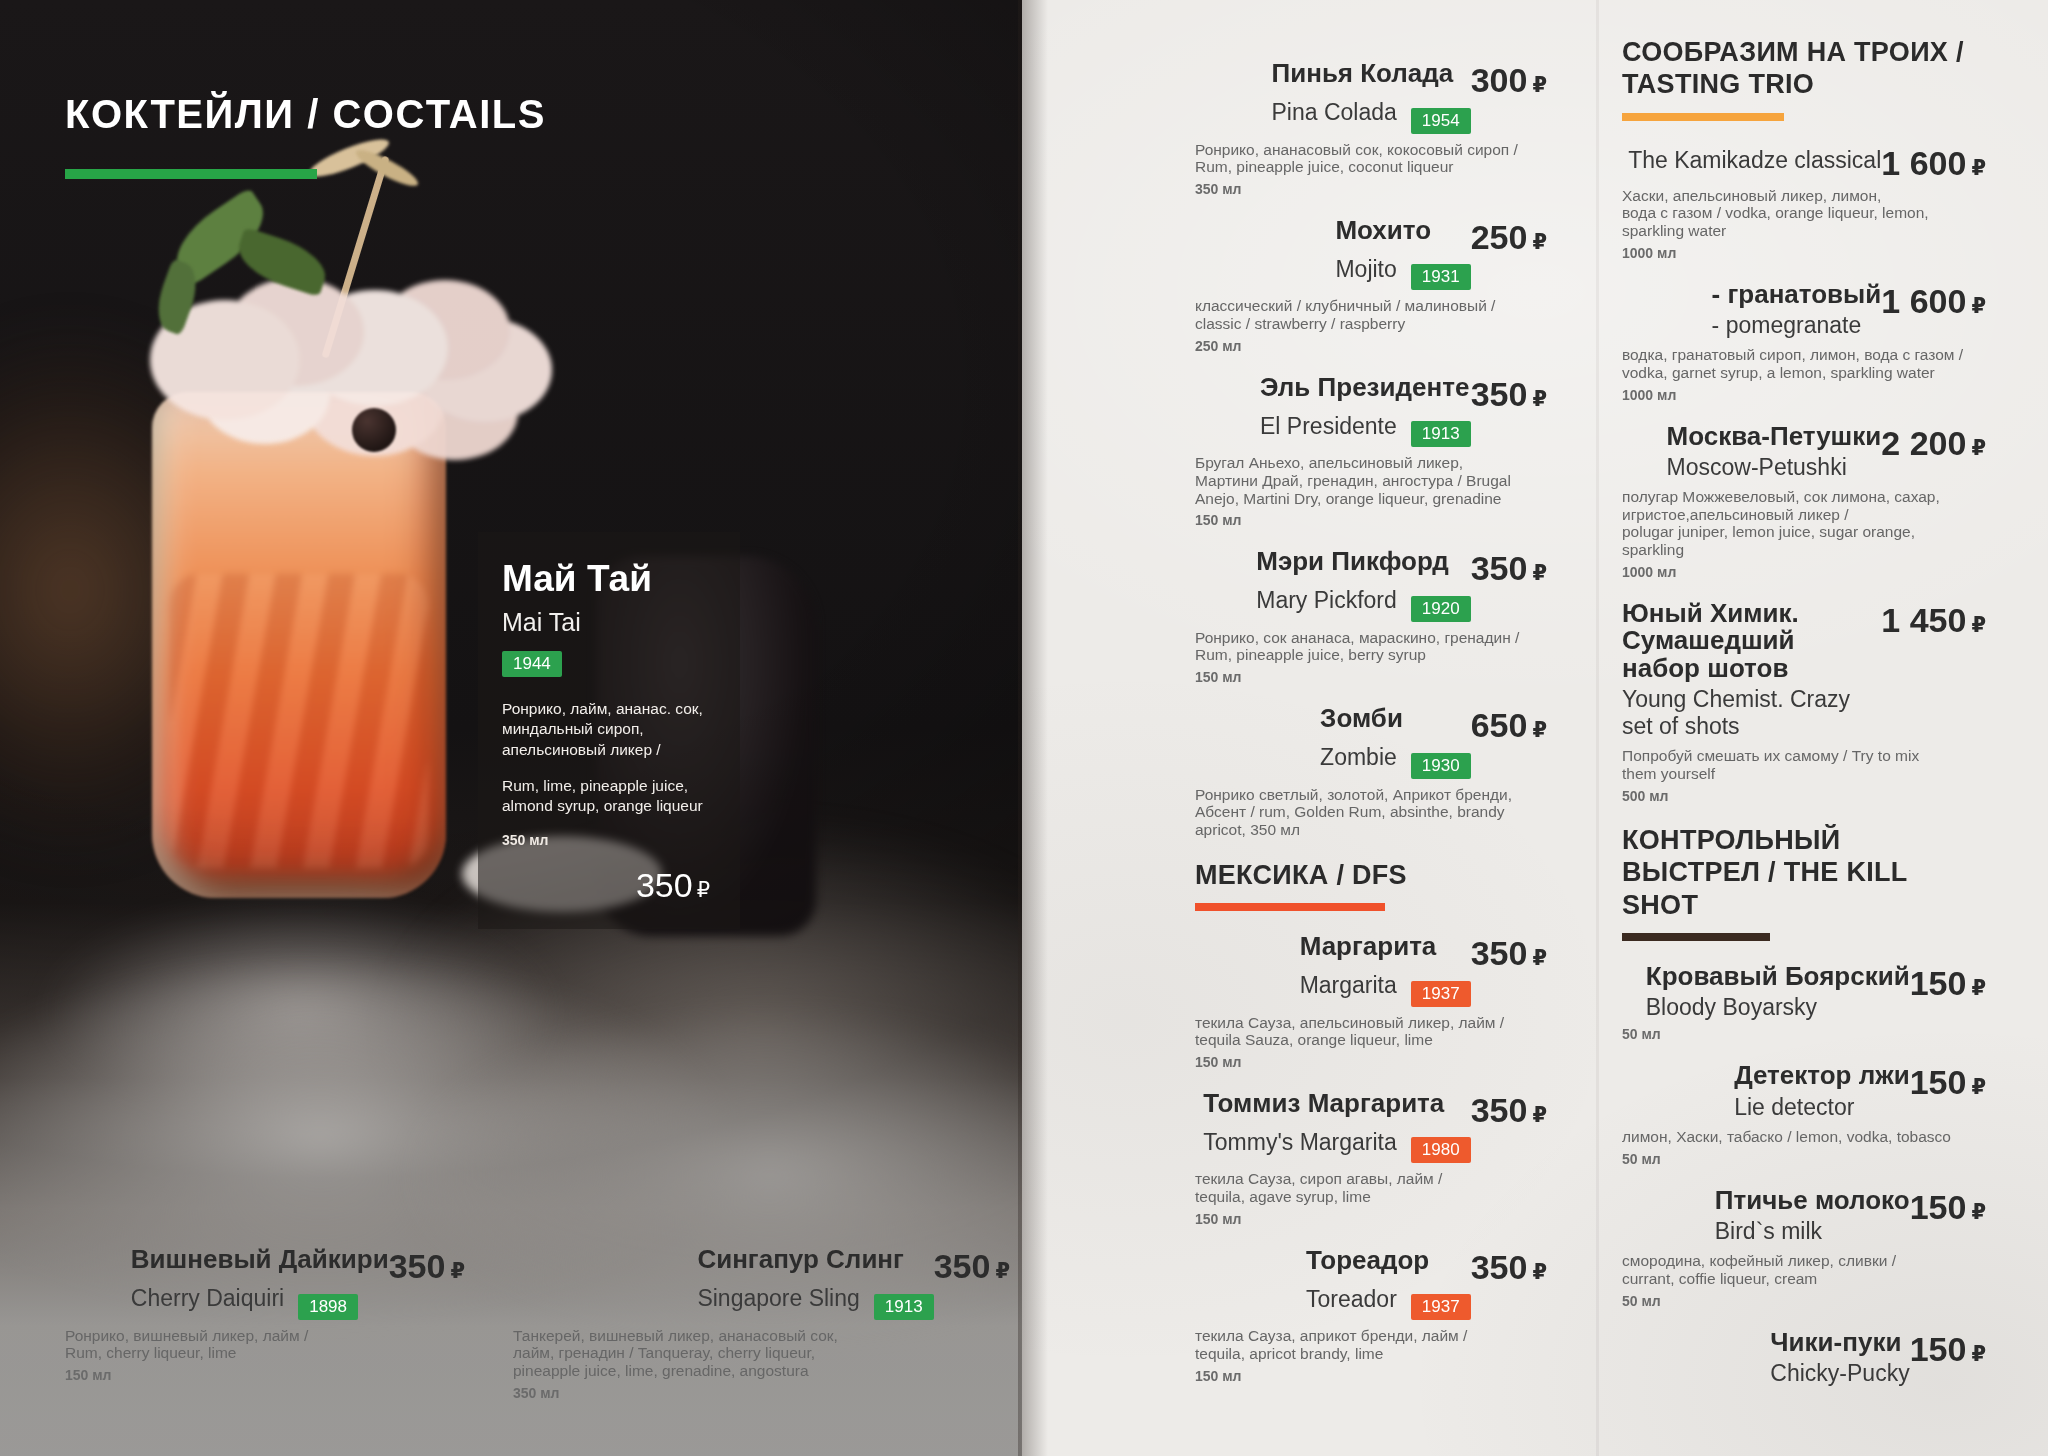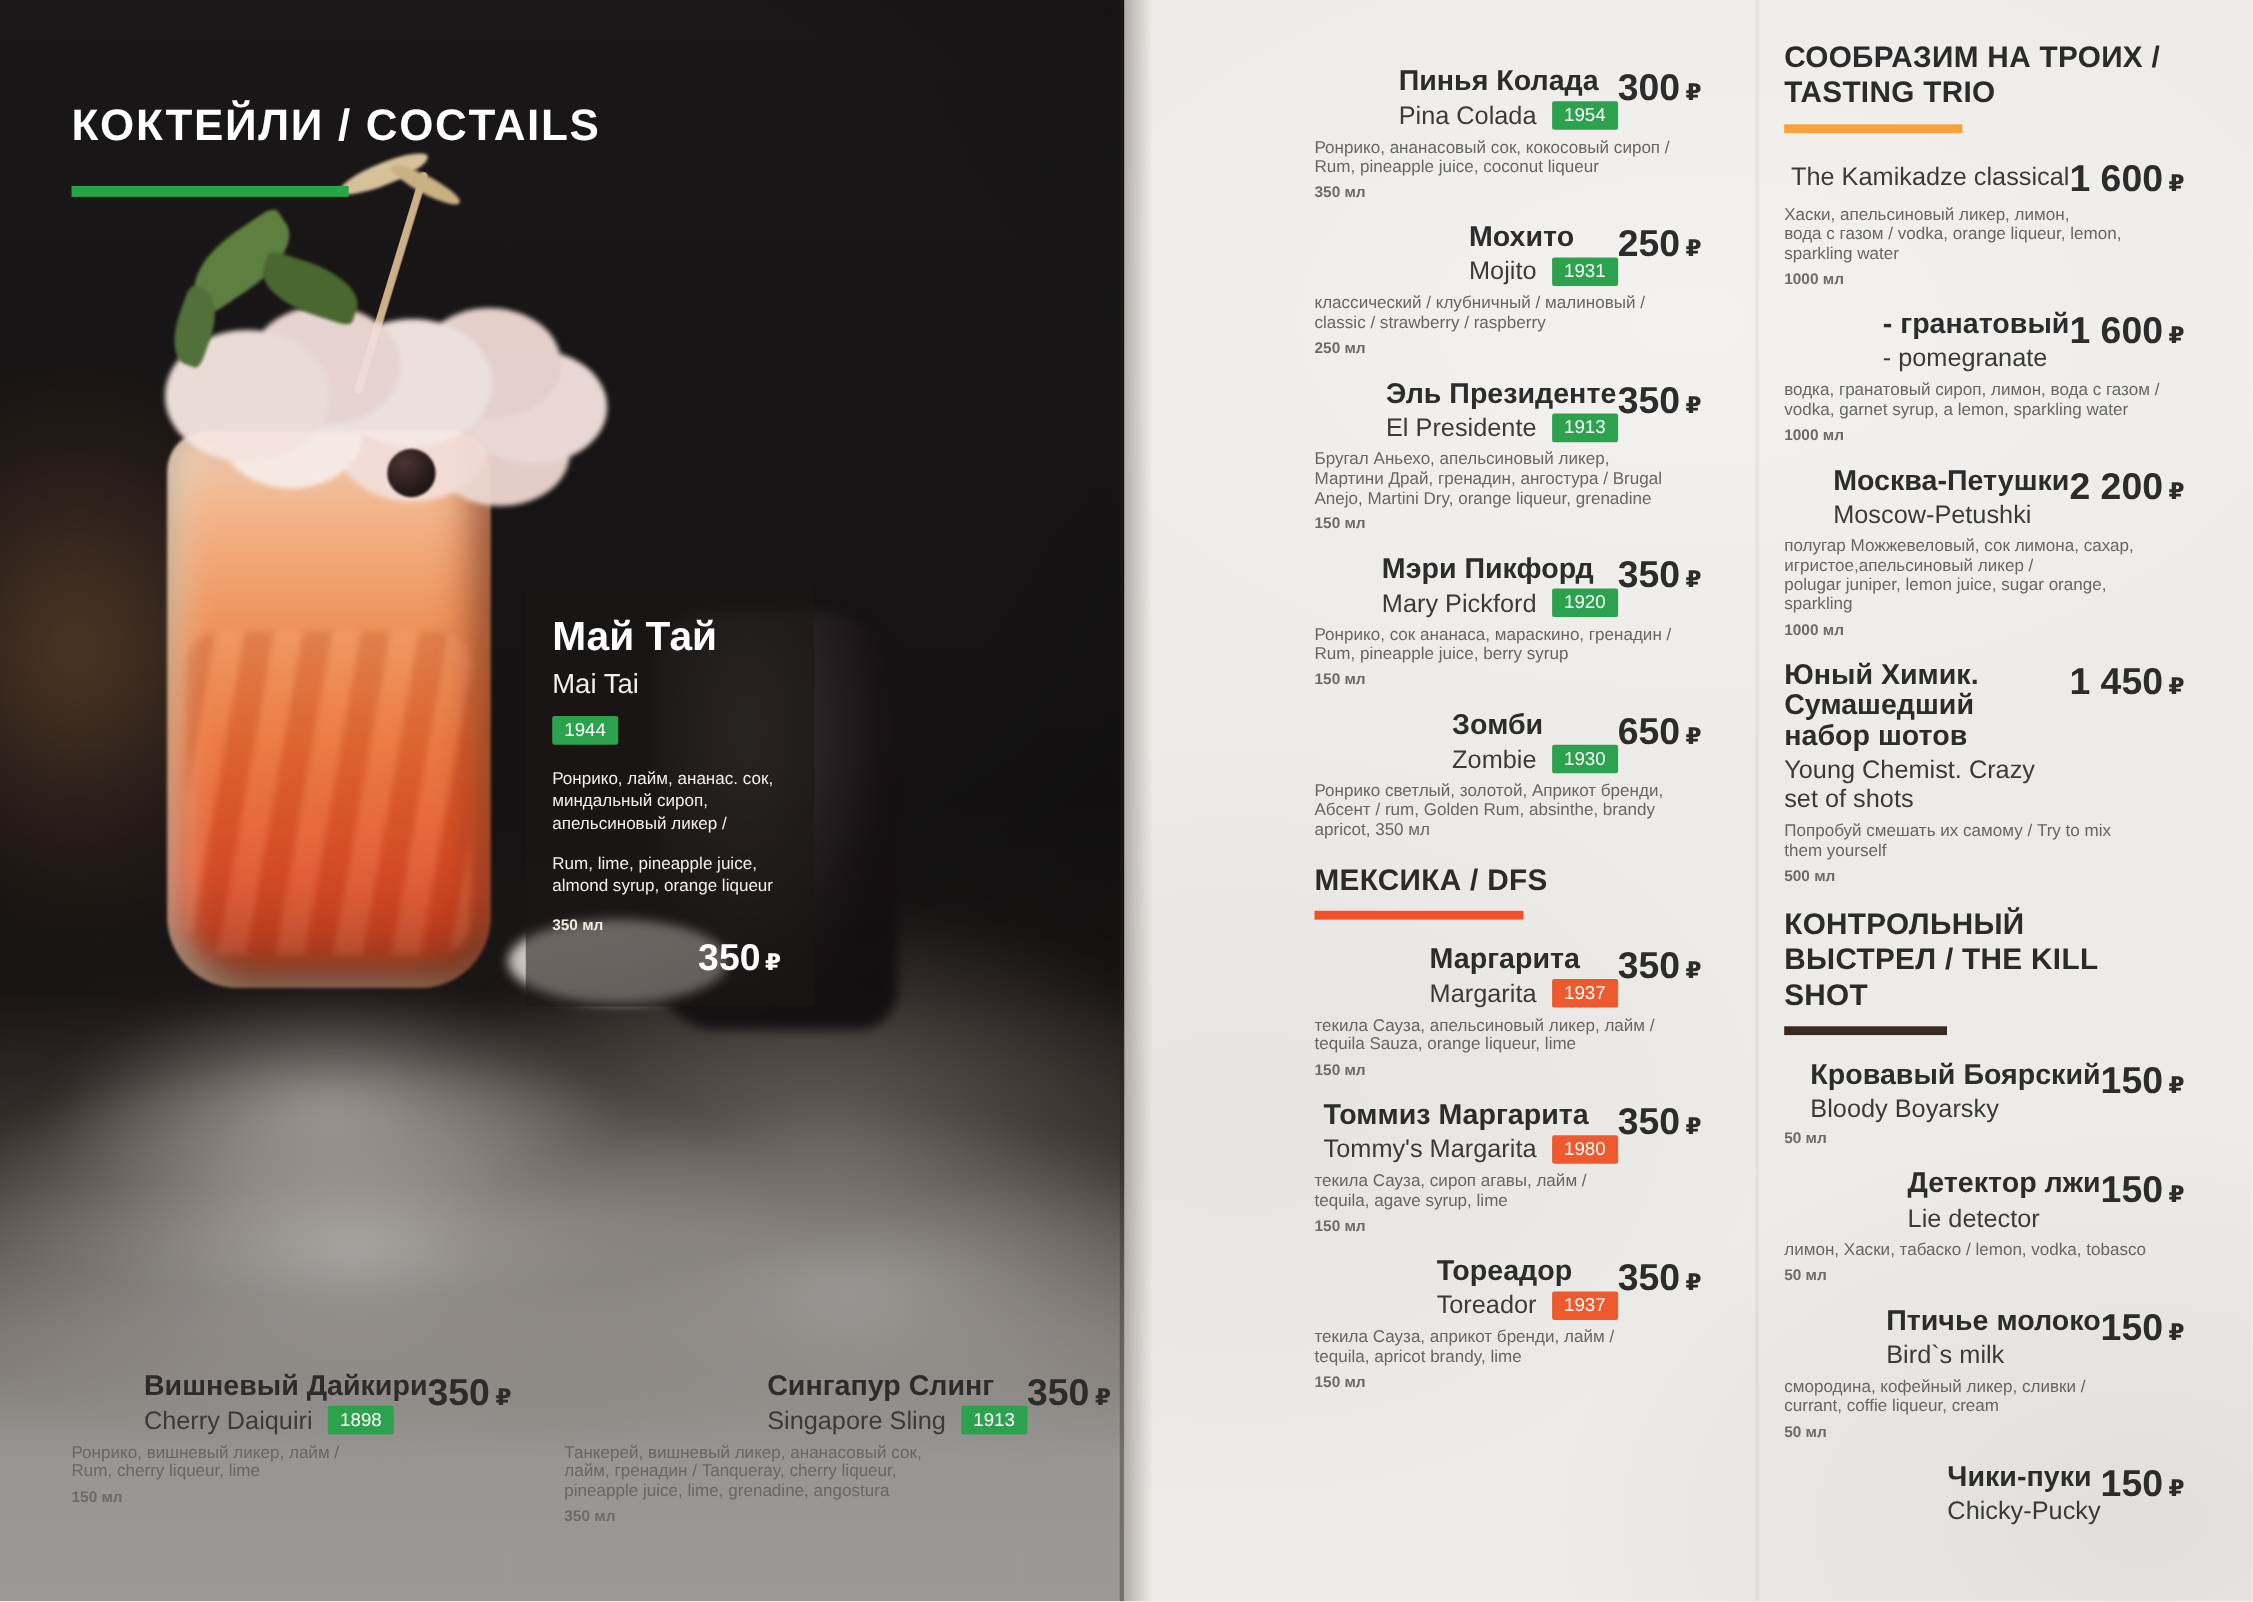--- a/index.html
+++ b/index.html
@@ -64,30 +64,30 @@
 
   
   .featured{position:absolute;left:478px;top:532px;width:214px;padding:26px 24px 24px;z-index:6;
     background:rgba(28,24,21,.55);}
   .featured .f-name-ru{margin:0;font-size:37px;font-weight:bold;color:#fff;}
   .featured .f-name-en{margin-top:8px;font-size:25px;color:#f2f0ee;}
   .featured .badge{margin-top:14px;}
   .featured .f-desc{margin-top:22px;font-size:15.5px;line-height:1.32;color:#f3efeb;white-space:pre-line;}
   .featured .f-desc.en{margin-top:10px;}
   .featured .f-vol{margin-top:10px;font-size:14px;color:#efe9e3;font-weight:bold;}
-  .featured .f-price{margin-top:4px;text-align:right;color:#fff;font-weight:bold;font-size:34px;padding-right:6px;}
+  .featured .f-price{margin-top:18px;text-align:right;color:#fff;font-weight:normal;font-size:34px;padding-right:6px;}
   .featured .f-price .cur{font-size:21px;margin-left:4px;}
 
   
   .item{margin-bottom:20px;}
   .item-head{display:flex;justify-content:flex-end;align-items:flex-start;}
   .name-ru{margin:0;font-size:26px;font-weight:bold;color:#2c2c2c;line-height:1.06;white-space:pre-line;}
   .name-en-row{display:flex;align-items:center;gap:14px;margin-top:4px;}
   .name-en{font-size:23px;color:#3a3a3a;}
-  .badge{display:inline-block;background:#2ca14e;color:#fff;font-size:17px;padding:3px 11px;border-radius:2px;}
+  .badge{display:inline-block;background:#2ca14e;color:#fff;font-size:17px;padding:3px 11px;border-radius:2px;margin-top:16px;}
   .badge:empty{display:none;}
   .badge[data-badge="orange"]{background:#ee5a2d;}
   .price{display:flex;align-items:baseline;font-weight:bold;color:#2c2c2c;font-size:34px;line-height:1;white-space:nowrap;margin-top:3px;}
   .price .cur{font-size:21px;margin-left:5px;}
   .desc{margin:7px 0 0;font-size:15.5px;line-height:1.14;color:#666;white-space:pre-line;}
   .vol{margin:5px 0 0;font-size:14px;color:#6b6b6b;font-weight:bold;}
   .vol:empty{display:none;}
 
   .sec-h{margin:0;font-size:27px;font-weight:bold;color:#2b2b2b;line-height:1.2;white-space:pre-line;letter-spacing:.3px;}
   .sec-bar{height:8px;margin:12px 0 22px;}

